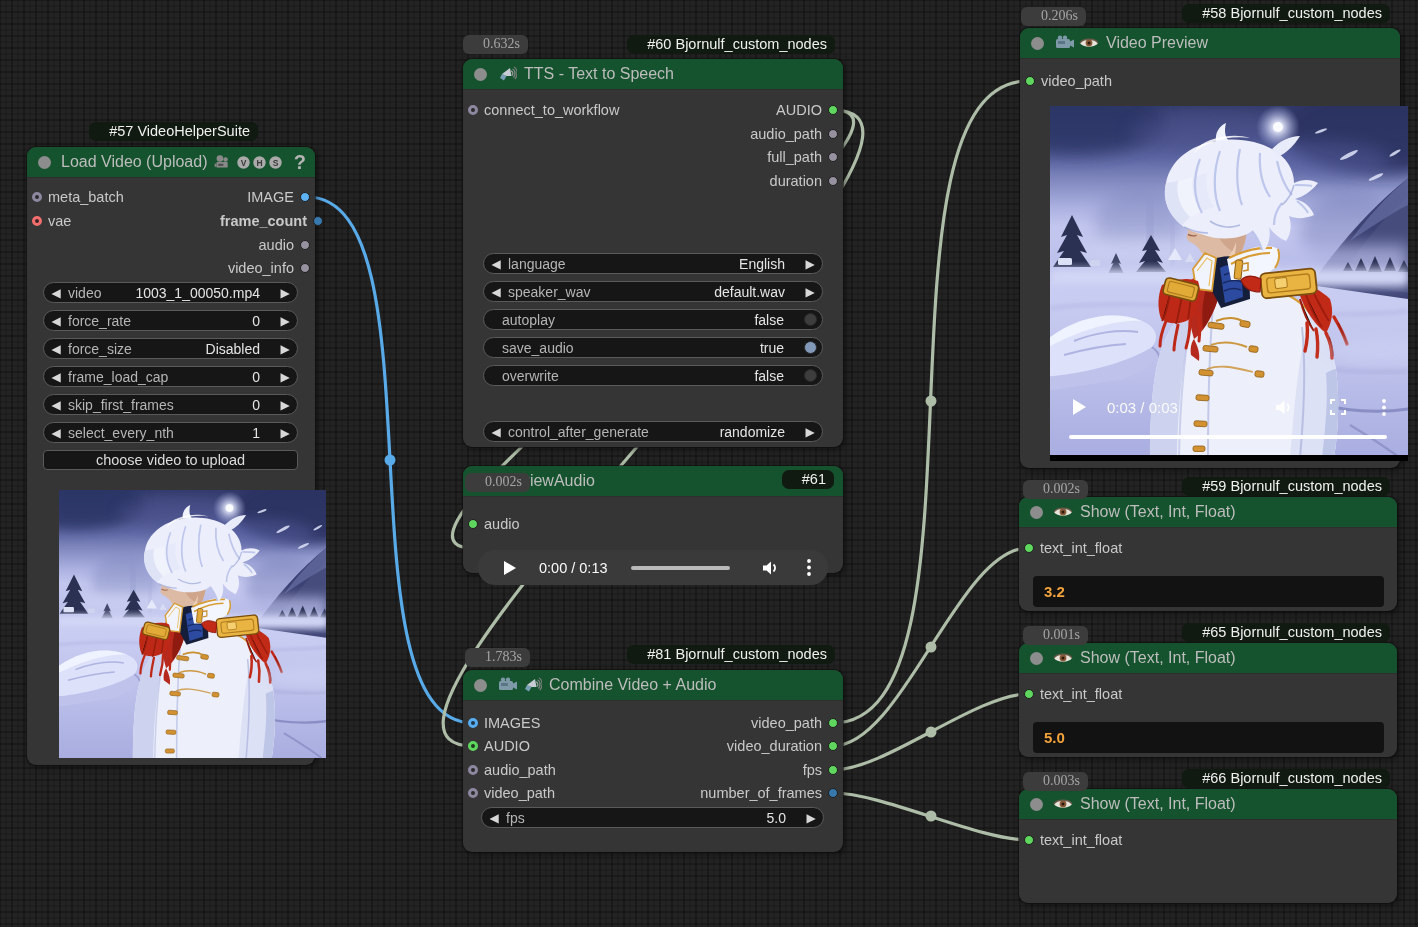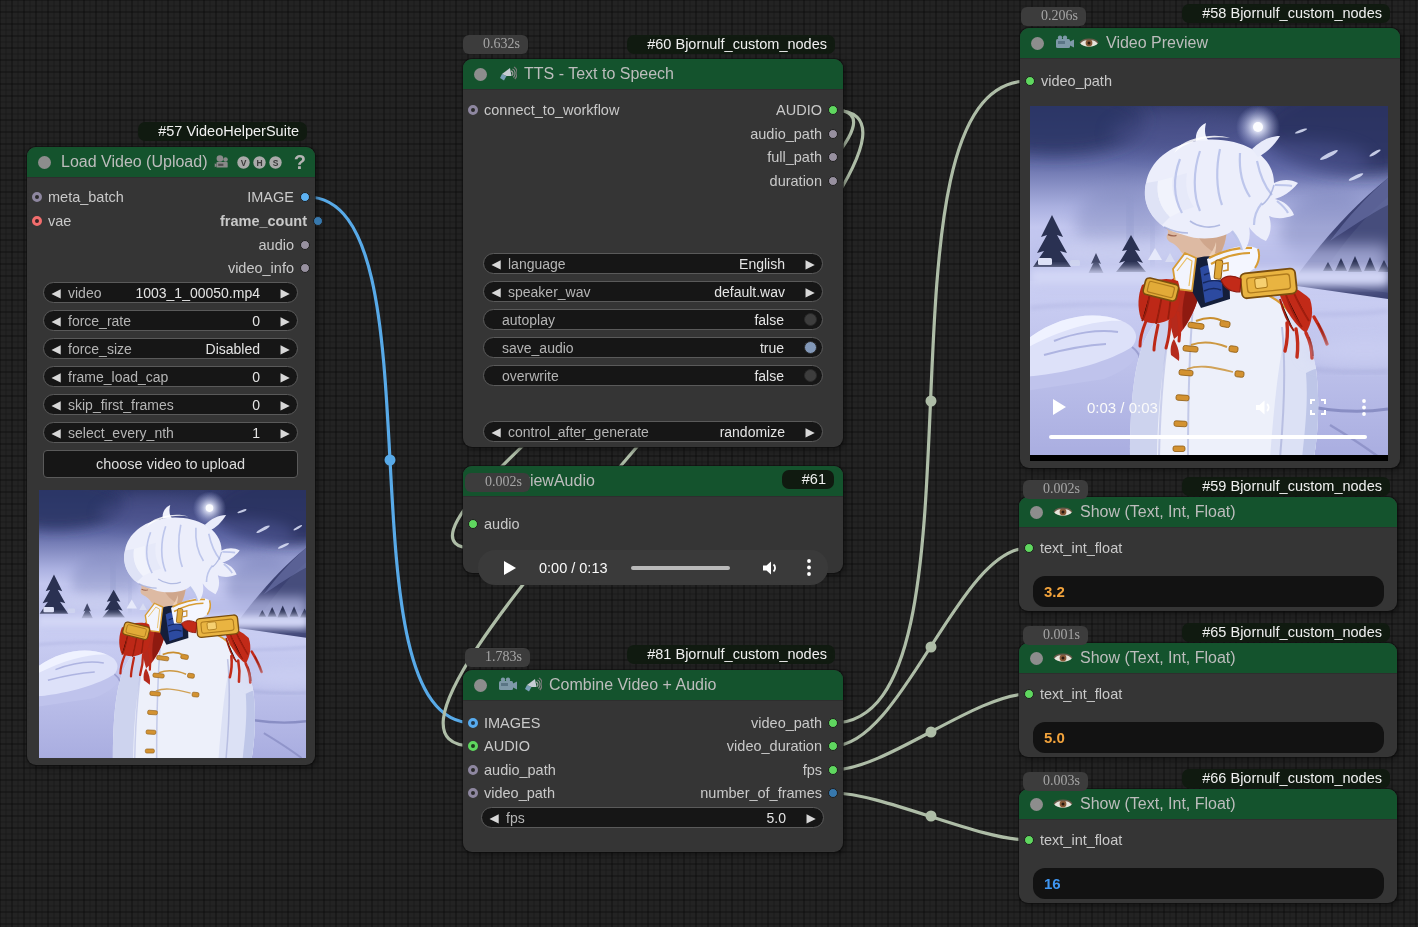--- a/index.html
+++ b/index.html
@@ -55,49 +55,49 @@
   }
   .widget .arrow { flex:0 0 auto; width:24px; text-align:center; color:#d8d8d8; font-size:12px; line-height:20px; }
   .widget .wlabel { flex:0 0 auto; color:#b5b5b5; }
   .widget .wvalue { flex:1 1 auto; text-align:right; padding-right:13px; color:#e4e4e4; overflow:hidden; white-space:nowrap; }
   .widget.toggle .wlabel { padding-left:18px; }
   .widget.toggle .wvalue { text-align:right; }
   .knob { flex:0 0 auto; width:13px; height:13px; border-radius:50%; margin:0 5px 0 7px; }
   .knob.off { background:#3d3d3d; border:1px solid #2a2a2a; }
   .knob.on  { background:#8298b8; border:1px solid #2a2a2a; }
   .nbutton {
-    position:absolute; height:28px; background:#161616; border:1px solid #5a5a5a;
+    position:absolute; height:20px; background:#161616; border:1px solid #5a5a5a;
     border-radius:4px; display:flex; align-items:center; justify-content:center;
     font-size:14.5px; color:#dcdcdc;
   }
   .textarea {
     position:absolute; background:#0e0e0e; border-radius:3px;
     font-family:"DejaVu Sans Mono", monospace; font-size:12.5px; color:#d4d4d4;
     padding:5px 7px; line-height:15px;
   }
   .plaque {
     position:absolute; z-index:3; font-size:14.5px; white-space:nowrap;
     border-radius:7px; padding:1px 8px 2px 20px;
   }
   .plaque.badge { background:#101a10; color:#f0f0f0; }
   .plaque.timer { background:#3c3c3c; color:#a5a5a5; font-family:"Liberation Serif", serif; font-size:14px; border-radius:6px; }
   .valuebox {
-    position:absolute; background:#121212; border-radius:12px;
+    position:absolute; background:#121212; border-radius:4px;
     font-size:15px; display:flex; align-items:center; padding-left:11px;
     font-weight:bold;
   }
   .valuebox.orange { color:#f2a33c; }
   .valuebox.blue { color:#3f96f2; }
   .player {
     position:absolute; background:#3a3a3a; border-radius:17px;
     display:flex; align-items:center; color:#fff;
   }
   .ptime { font-size:14.5px; color:#fafafa; }
   .pslider { height:4px; border-radius:2px; background:#b9b9b9; }
-  .imgbox { position:absolute; overflow:hidden; background:#000; }
+  .imgbox { position:absolute; overflow:hidden; background:#000;margin-left:20px; }
   .imgbox svg.art { position:absolute; left:0; top:0; width:100%; }
   .vcontrols {
     position:absolute; left:0; right:0; display:flex; align-items:center;
     color:#fff; z-index:2;
   }
   .vprogress { position:absolute; height:4px; border-radius:2px; background:#fff; z-index:2; }
   .icon-svg { display:block; }
 </style>
 </head>
 <body>
@@ -340,21 +340,21 @@
   </g>
   <g>
     <circle cx="390" cy="460" r="5.5" fill="#58aae8"></circle>
     <circle cx="931" cy="401" r="5.5" fill="#aebda7"></circle>
     <circle cx="931" cy="647" r="5.5" fill="#aebda7"></circle>
     <circle cx="931" cy="732" r="5.5" fill="#aebda7"></circle>
     <circle cx="931" cy="816" r="5.5" fill="#aebda7"></circle>
   </g>
 </svg>
 
-<div class="plaque badge" style="right:1111px; top:122px;">#57 VideoHelperSuite</div>
+<div class="plaque badge" style="right:1160px; top:122px;">#57 VideoHelperSuite</div>
 <div class="node" style="left:27px; top:147px; width:288px; height:618px;">
   <div class="node-title">
     <span class="title-dot"></span>
     <span>Load Video (Upload)</span>
     <span class="title-icon" style="margin-left:6px; margin-right:5px;">
       <svg class="icon-svg" width="19" height="14" viewBox="0 0 22 16">
             <g fill="#8a8a8a">
               <circle cx="8" cy="4" r="3.8"></circle>
               <circle cx="8" cy="4" r="1.6" fill="#8a8a8a"></circle>
               <circle cx="14.5" cy="5" r="2.6"></circle>
@@ -739,16 +739,15 @@
             <circle cx="10" cy="7" r="1.5" fill="#2a1a10"></circle>
             <path d="M1,7 C4,2 16,2 19,7" stroke="#6a5a4a" stroke-width="1.4" fill="none"></path>
           </svg>
     </span>
     <span style="width:4px;"></span>
     <span>Show (Text, Int, Float)</span>
   </div>
   <div class="slot in" style="left:21px; top:44px;">
     <span class="dot fill-green"></span><span>text_int_float</span>
   </div>
-  <div class="valuebox blue" style="left:14px; top:79px; width:351px; height:31px;">16</div>
 </div>
 
 </div>
 
 </body></html>

